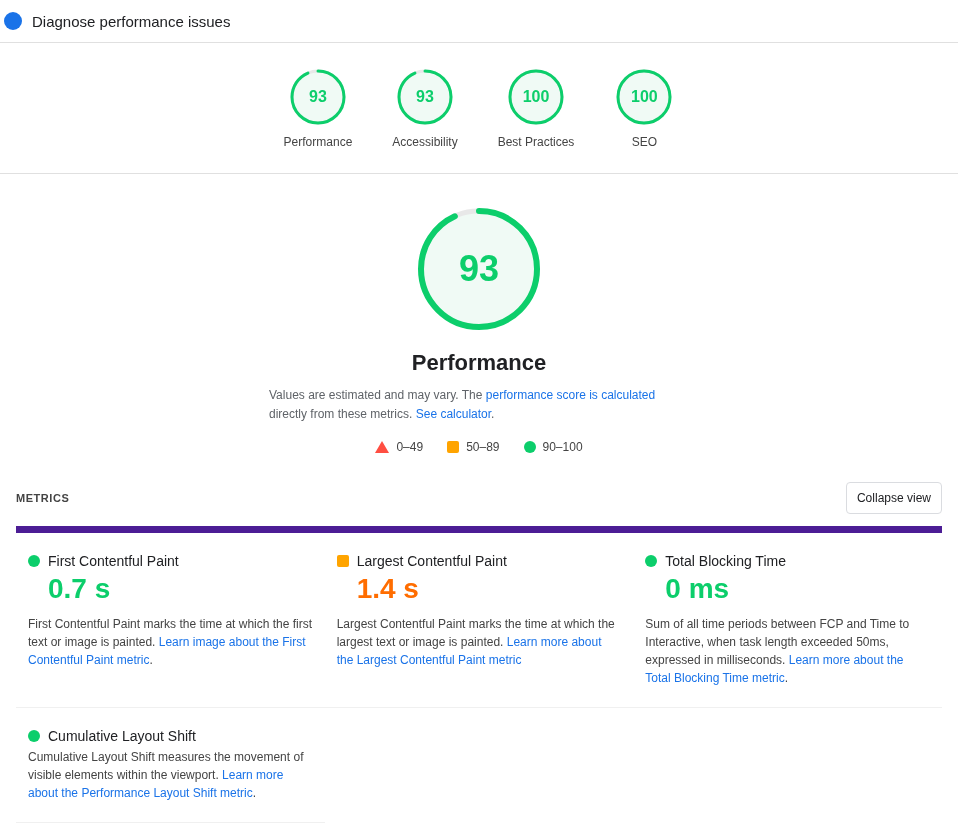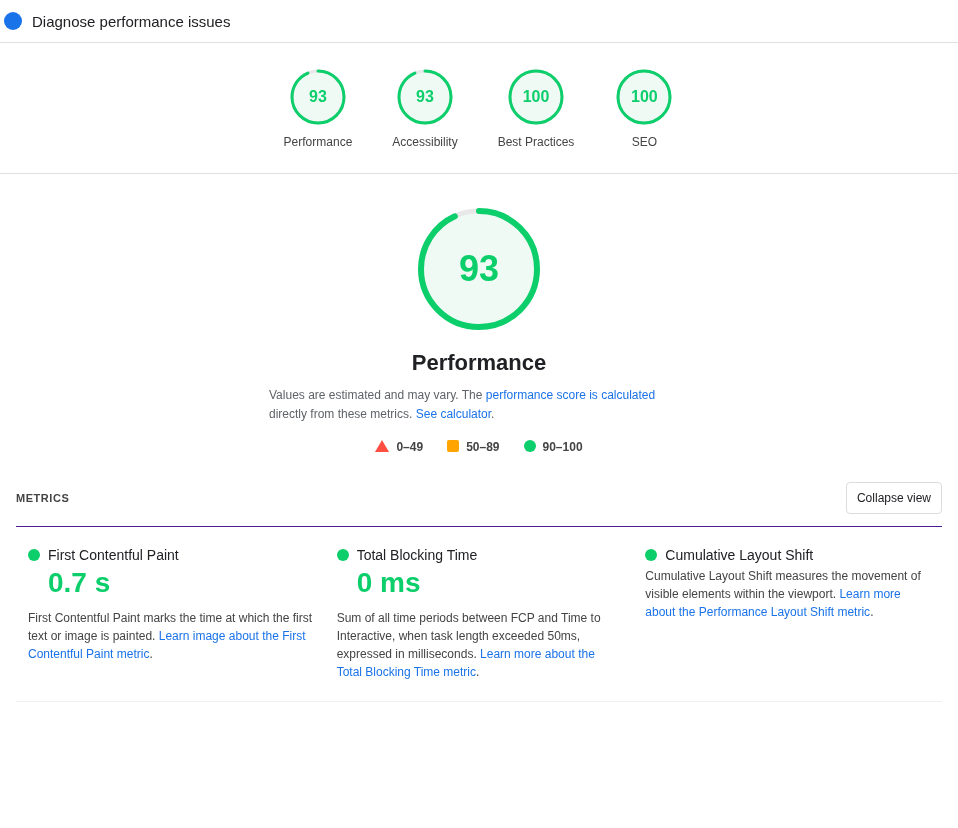--- a/index.html
+++ b/index.html
@@ -21,27 +21,27 @@
 
     .main-score-section { display: flex; flex-direction: column; align-items: center; padding: 30px 16px 16px; }
     .main-circle { position: relative; width: 130px; height: 130px; margin-bottom: 16px; }
     .main-circle svg { transform: rotate(-90deg); }
     .main-circle .main-score-text { position: absolute; top: 50%; left: 50%; transform: translate(-50%, -50%); font-size: 36px; font-weight: 600; color: #0cce6b; }
     .main-title { font-size: 22px; font-weight: 600; color: #202124; margin-bottom: 10px; }
     .disclaimer { font-size: 12px; color: #5f6368; max-width: 420px; line-height: 1.6; }
     .disclaimer a { color: #1a73e8; text-decoration: none; }
 
     .legend { display: flex; align-items: center; gap: 24px; margin-top: 16px; }
-    .legend-item { display: flex; align-items: flex-start; gap: 7px; font-size: 12px; color: #444; font-weight: bold; }
+    .legend-item { display: flex; align-items: center; gap: 7px; font-size: 12px; color: #444; }
     .legend-icon-red { width: 0; height: 0; border-left: 7px solid transparent; border-right: 7px solid transparent; border-bottom: 12px solid #ff4e42; }
     .legend-icon-orange { width: 12px; height: 12px; background: #ffa400; border-radius: 2px; }
     .legend-icon-green { width: 12px; height: 12px; background: #0cce6b; border-radius: 50%; }
 
     .metrics-section { padding: 0 16px; }
-    .metrics-header { display: flex; justify-content: space-between; align-items: center; padding: 12px 0; border-bottom: 1px solid #4c1d95; }
+    .metrics-header { display: flex; justify-content: space-between; align-items: center; padding: 12px 0; border-bottom: 7px solid #4c1d95; }
     .metrics-label { font-size: 11px; font-weight: 600; color: #444; letter-spacing: 0.05em; text-transform: uppercase; }
     .collapse-btn { border: 1px solid #dadce0; border-radius: 4px; padding: 8px 10px; font-size: 12px; color: #202124; cursor: pointer; background: #fff; }
 
     .metrics-grid { display: grid; grid-template-columns: 1fr 1fr 1fr; gap: 0; }
     .metric-card { padding: 20px 12px 20px 12px; border-bottom: 1px solid #f0f0f0; }
     .metric-card:nth-child(odd) { border-right: none; }
 
     .metric-header { display: flex; align-items: center; gap: 8px; margin-bottom: 4px; }
     .metric-dot { width: 12px; height: 12px; border-radius: 50%; flex-shrink: 0; }
     .metric-dot.green { background: #0cce6b; }
@@ -148,20 +148,30 @@
       <div class="metric-header">
         <div class="metric-dot green"></div>
         <span class="metric-name">First Contentful Paint</span>
       </div>
       <div class="metric-value green">0.7 s</div>
       <div class="metric-desc">
         First Contentful Paint marks the time at which the first text or image is painted. <a href="#">Learn image about the First Contentful Paint metric</a>.
       </div>
     </div>
 
+    <div class="metric-card">
+      <div class="metric-header">
+        <div class="metric-dot orange"></div>
+        <span class="metric-name">Largest Contentful Paint</span>
+      </div>
+      <div class="metric-value orange">1.4 s</div>
+      <div class="metric-desc">
+        Largest Contentful Paint marks the time at which the largest text or image is painted. <a href="#">Learn more about the Largest Contentful Paint metric</a>
+      </div>
+    </div>
 
     <div class="metric-card">
       <div class="metric-header">
         <div class="metric-dot green"></div>
         <span class="metric-name">Total Blocking Time</span>
       </div>
       <div class="metric-value green">0 ms</div>
       <div class="metric-desc">
         Sum of all time periods between FCP and Time to Interactive, when task length exceeded 50ms, expressed in milliseconds. <a href="#">Learn more about the Total Blocking Time metric</a>.
       </div>

